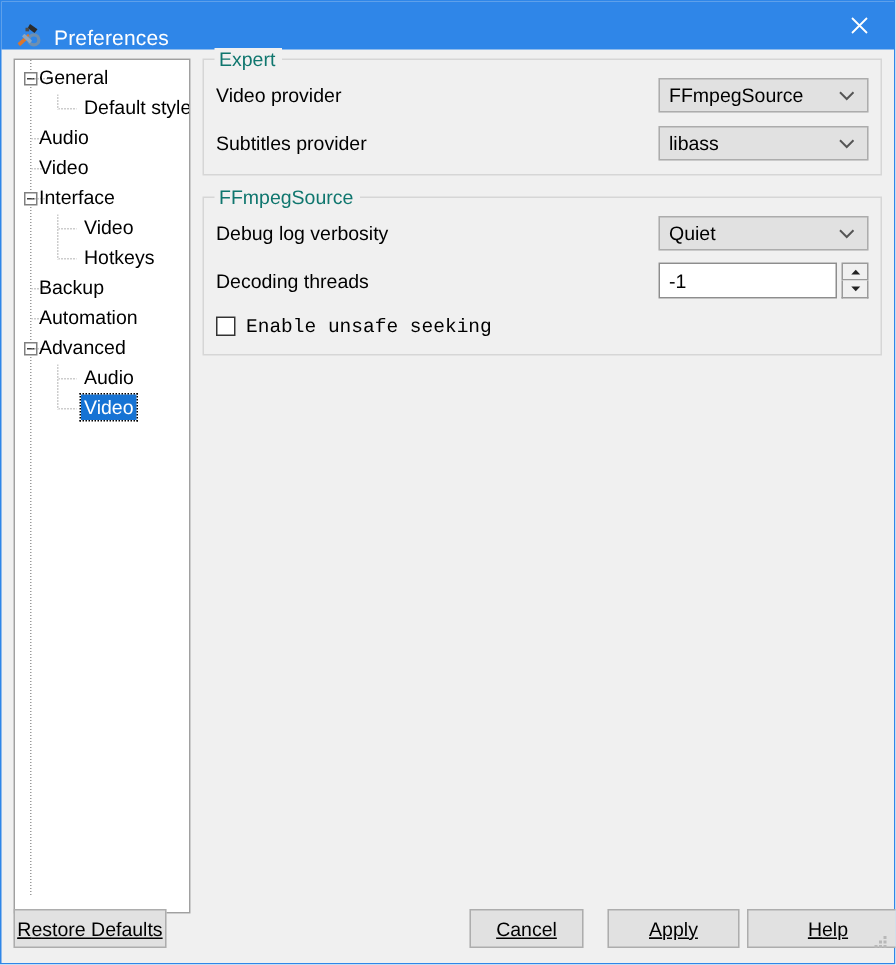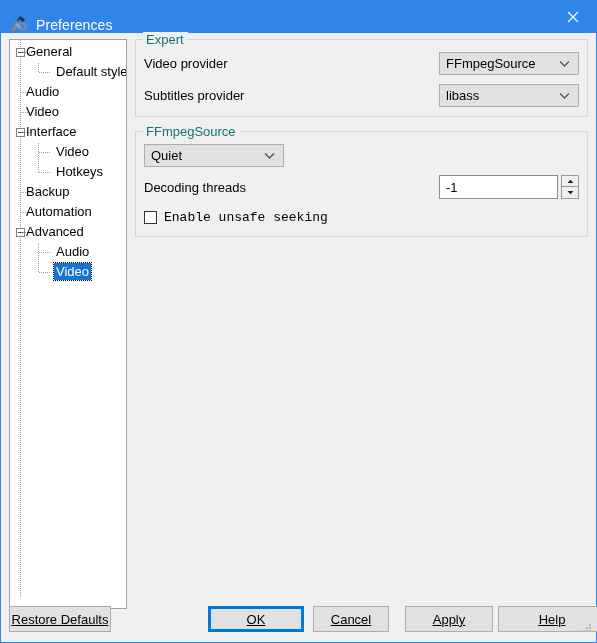--- a/index.html
+++ b/index.html
@@ -438,20 +438,21 @@
                 </svg>
             </span>
           </div>
         </div>
       </div>
 
       <div class="groupbox">
         <div class="group-title">FFmpegSource</div>
 
         <div class="row">
+          <div class="row-label">Debug log verbosity</div>
           <div class="combo">
             <span>Quiet</span>
             <span class="chev">
               <svg width="11" height="7" viewBox="0 0 11 7">
                   <path d="M1 1 L5.5 5.5 L10 1" stroke="#555" stroke-width="1.3" fill="none"></path>
                 </svg>
             </span>
           </div>
         </div>
 
@@ -479,23 +480,20 @@
           <div class="check-label">Enable unsafe seeking</div>
         </div>
       </div>
 
     </div>
 
     <div class="buttonbar">
       <div class="btn" id="btn-restore">
           <span><u>R</u><span>estore Defaults</span></span>
         </div>
-      <div class="btn default" id="btn-ok">
-          <span>OK</span>
-        </div>
       <div class="btn" id="btn-cancel">
           <span>Cancel</span>
         </div>
       <div class="btn" id="btn-apply">
           <span><u>A</u><span>pply</span></span>
         </div>
       <div class="btn" id="btn-help">
           <span><u>H</u><span>elp</span></span>
         </div>
 

